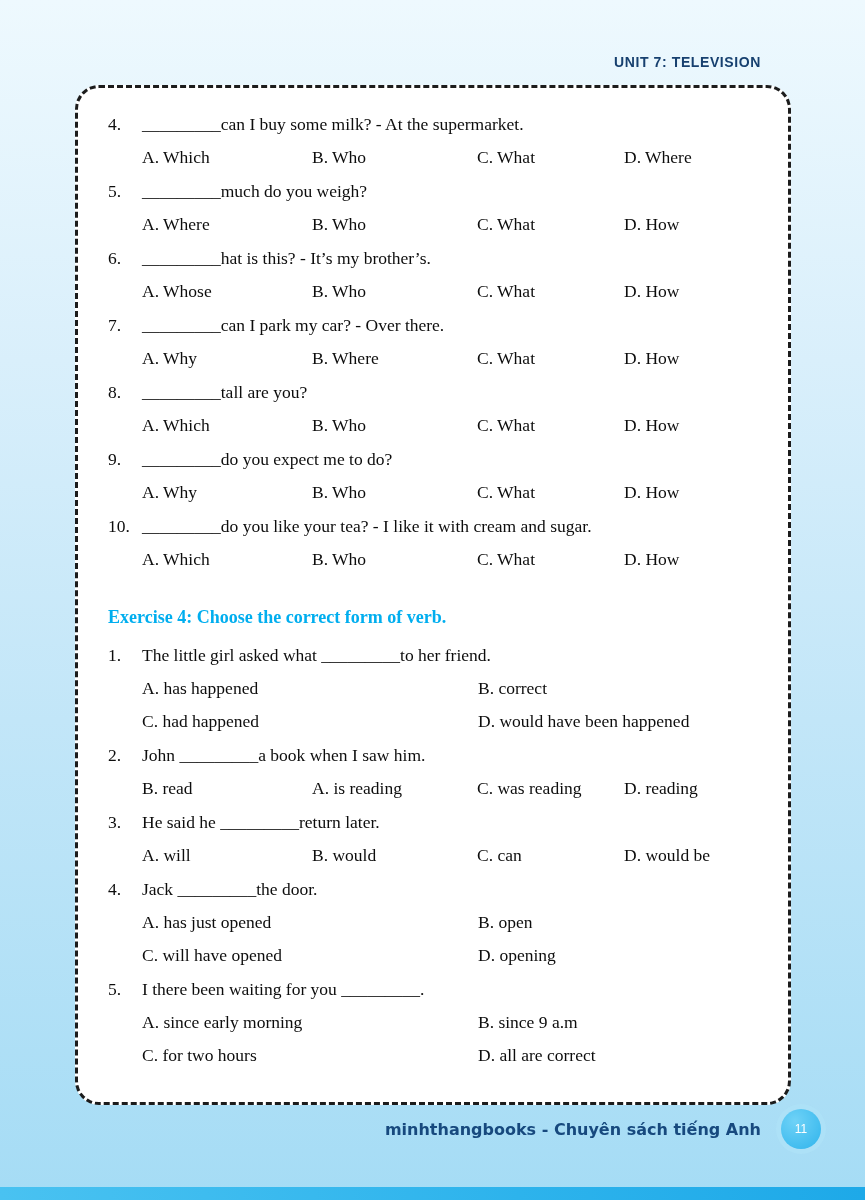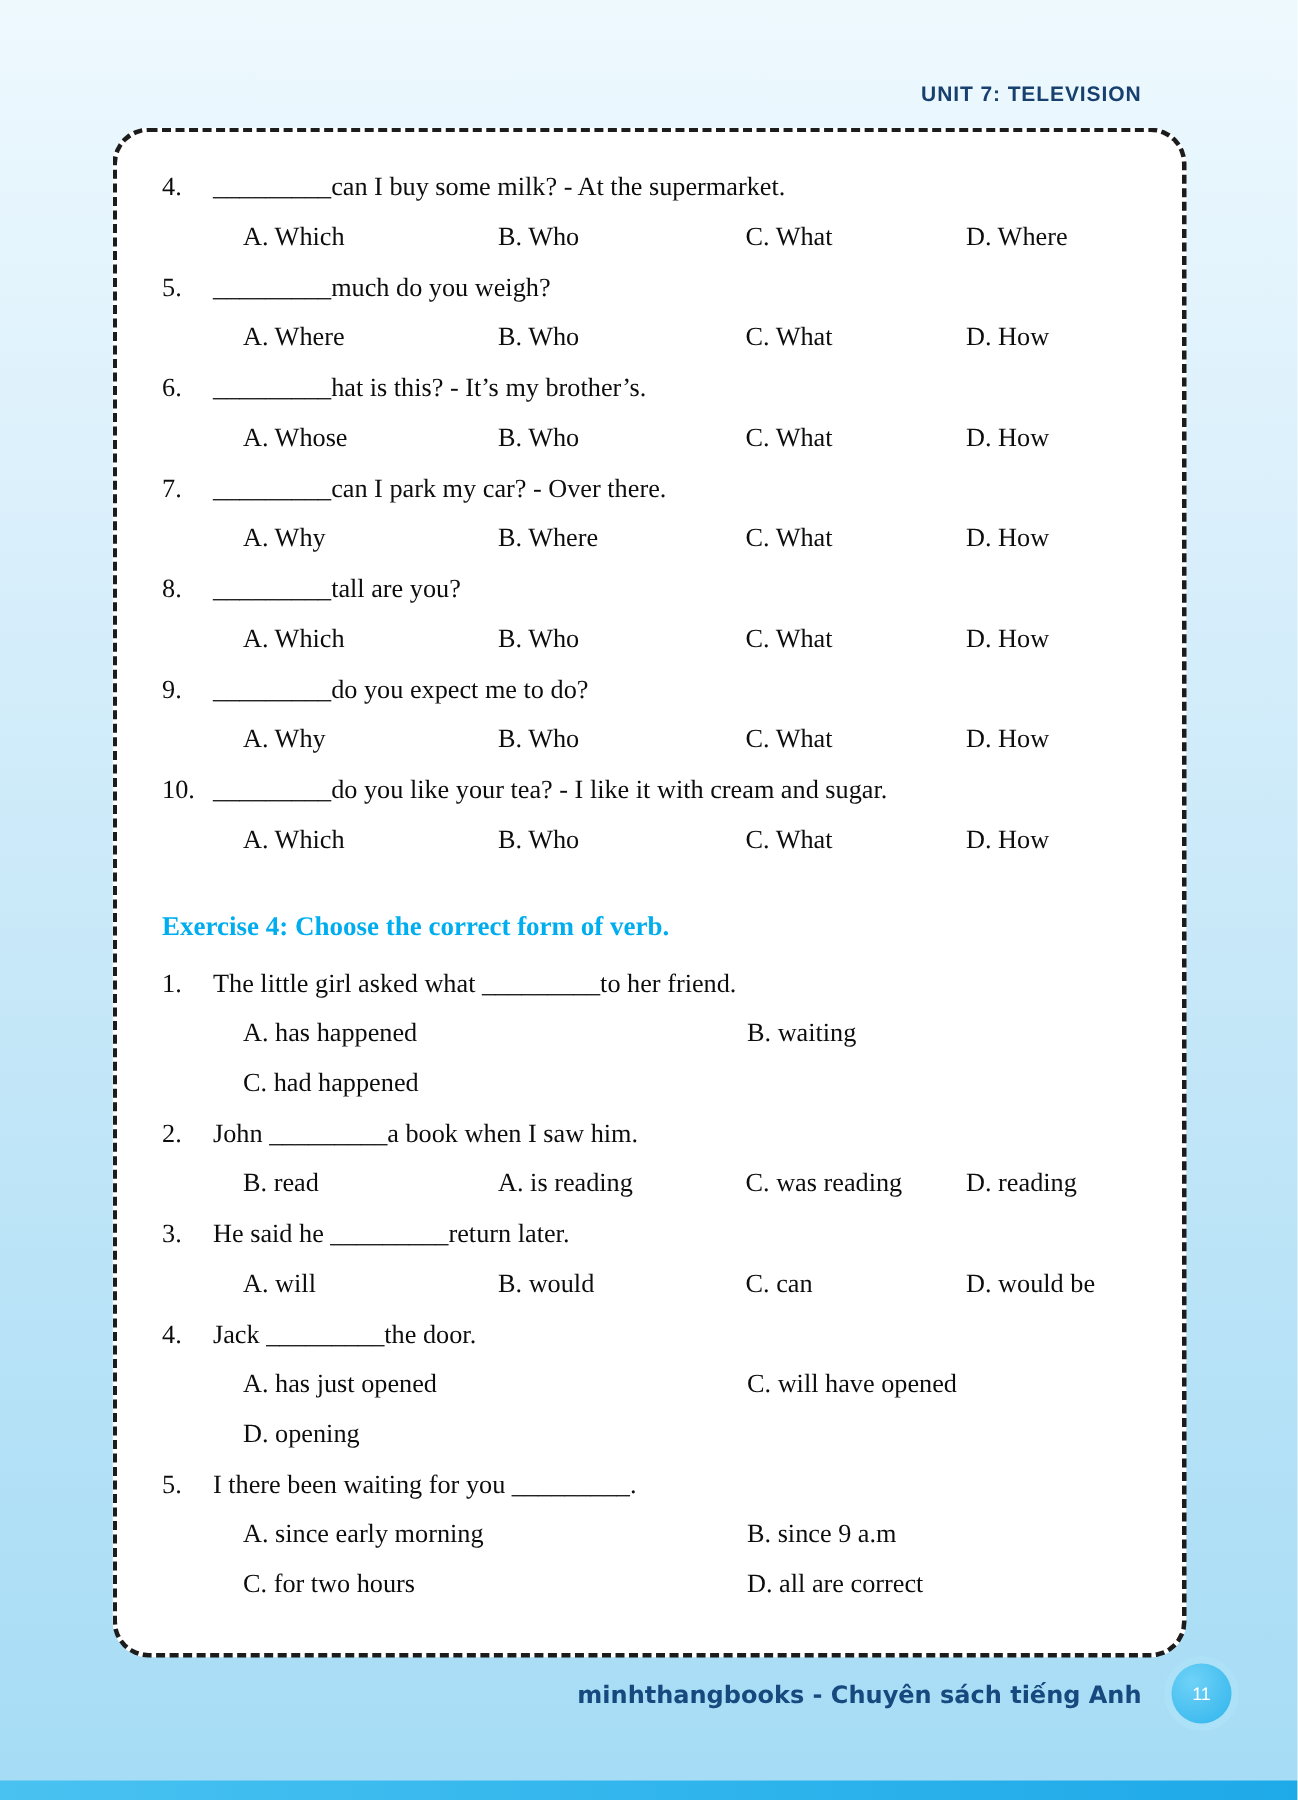--- a/index.html
+++ b/index.html
@@ -39,21 +39,21 @@
     font-size: 17.5px;
     color: #0d0d0d;
   }
   .q-num {
     width: 36px;
     flex: 0 0 36px;
     padding-left: 2px;
   }
   .q-text { flex: 1; }
   .opts {
-    margin-left: 56px;
+    margin-left: 36px;
     display: grid;
     line-height: 33px;
     font-size: 17.5px;
     color: #0d0d0d;
   }
   .opts.cols-4 { grid-template-columns: 170px 165px 147px 1fr; }
   .opts.cols-2 { grid-template-columns: 336px 1fr; }
   .exercise-title {
     font-size: 18px;
     font-weight: bold;
@@ -198,22 +198,23 @@
     <div class="exercise-title">Exercise 4: Choose the correct form of verb.</div>
 
     <div id="ex4-list">
         <div class="q-block">
           <div class="q-row">
             <span class="q-num">1.</span>
             <span class="q-text">The little girl asked what _________to her friend.</span>
           </div>
           <div class="opts cols-2">
             <span class="opt">A. has happened</span>
-            <span class="opt">B. waiting</span>
+            <span class="opt">B. correct</span>
             <span class="opt">C. had happened</span>
+            <span class="opt">D. would have been happened</span>
           </div>
         </div>
         <div class="q-block">
           <div class="q-row">
             <span class="q-num">2.</span>
             <span class="q-text">John _________a book when I saw him.</span>
           </div>
           <div class="opts cols-4">
             <span class="opt">B. read</span>
             <span class="opt">A. is reading</span>
@@ -233,20 +234,21 @@
             <span class="opt">D. would be</span>
           </div>
         </div>
         <div class="q-block">
           <div class="q-row">
             <span class="q-num">4.</span>
             <span class="q-text">Jack _________the door.</span>
           </div>
           <div class="opts cols-2">
             <span class="opt">A. has just opened</span>
+            <span class="opt">B. open</span>
             <span class="opt">C. will have opened</span>
             <span class="opt">D. opening</span>
           </div>
         </div>
         <div class="q-block">
           <div class="q-row">
             <span class="q-num">5.</span>
             <span class="q-text">I there been waiting for you _________.</span>
           </div>
           <div class="opts cols-2">

